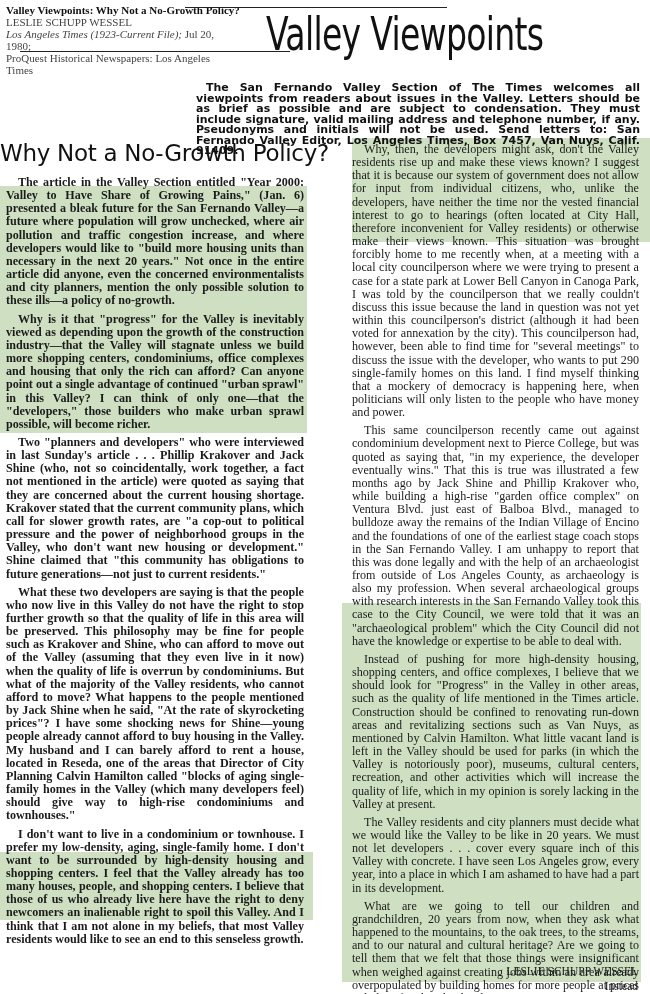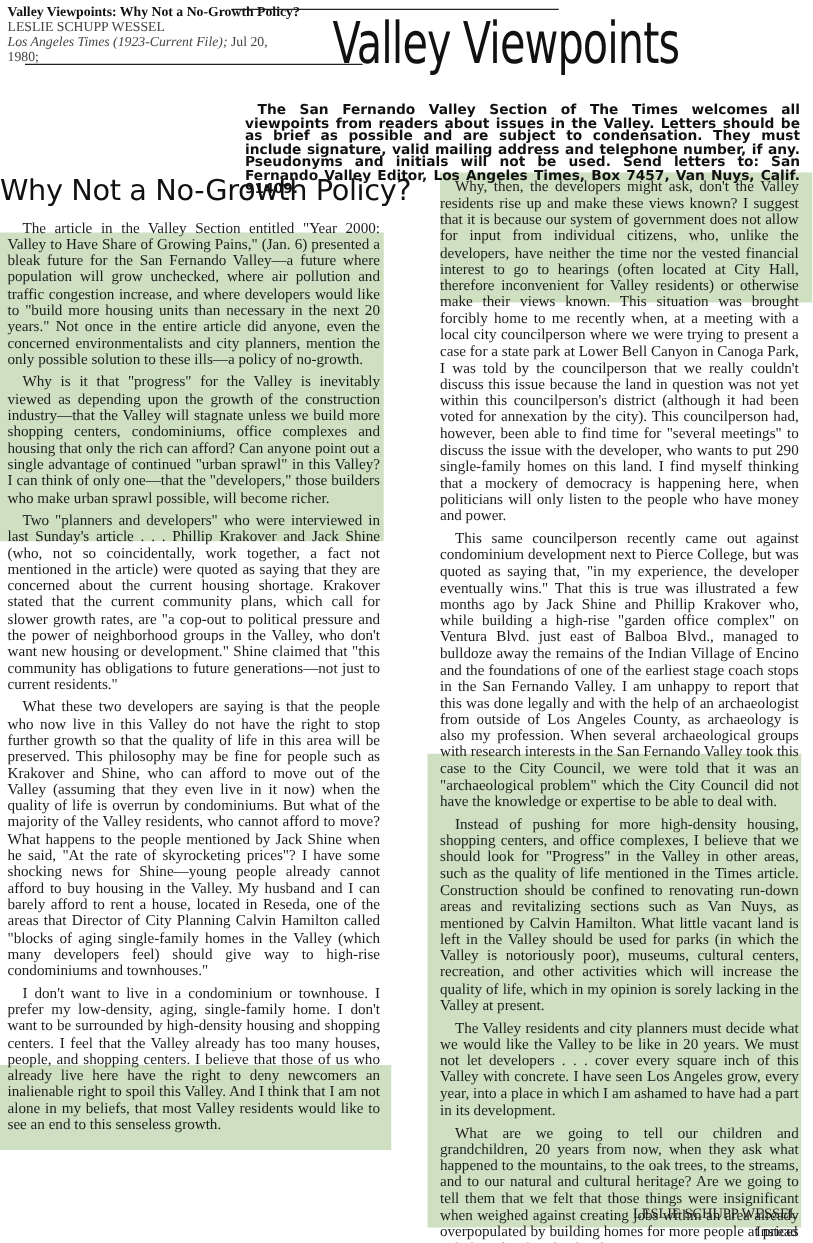--- a/index.html
+++ b/index.html
@@ -7,38 +7,39 @@
   .meta { position: absolute; left: 6px; top: 4px; width: 230px; font-family: Liberation Serif, serif; font-size: 11px; line-height: 12px; color: #444; }
   .meta .t { font-weight: bold; color: #111; white-space: nowrap; }
   .meta .src { font-style: italic; text-align: center; }
   .rule { position: absolute; height: 1px; background: #222; }
   .masthead { position: absolute; left: 266px; top: 6px; font-family: "DejaVu Sans", sans-serif; font-size: 46px; letter-spacing: -1px; transform: scaleX(0.72); transform-origin: left top; color: #111; white-space: nowrap; line-height: 56px; }
   .intro { position: absolute; left: 196px; top: 83px; width: 444px; font-family: "DejaVu Sans", sans-serif; font-weight: bold; font-size: 11px; line-height: 10.5px; text-align: justify; color: #111; text-indent: 10px; }
   .headline { position: absolute; left: 0; top: 140px; font-family: "DejaVu Sans", sans-serif; font-size: 23px; color: #111; white-space: nowrap; letter-spacing: -0.3px; }
   .hl { position: absolute; background: #cfe0c2; }
   .col { position: absolute; font-family: "Liberation Serif", serif; font-size: 12.1px; line-height: 13.15px; text-align: justify; color: #1b1b1b; hyphens: manual; }
   .col p { margin: 0 0 5px 0; text-indent: 12px; }
-  .colL { left: 6px; top: 176px; width: 298px; }
+  .colL { left: 6px; top: 176px; width: 298px; font-weight: bold; }
   .colR { left: 352px; top: 143px; width: 287px; }
   .sig { font-family: "Liberation Serif", serif; font-size: 11.5px; text-align: right; }
   .sig1 { position: absolute; left: 440px; top: 965px; width: 198px; }
   .sig2 { position: absolute; left: 540px; top: 980px; width: 98px; }
 </style>
 </head>
 <body>
 
 <div class="hl" style="left:0;top:186px;width:307px;height:247px;"></div>
 <div class="hl" style="left:0;top:852px;width:313px;height:68px;"></div>
 <div class="hl" style="left:352px;top:138px;width:298px;height:104px;"></div>
 <div class="hl" style="left:342px;top:603px;width:299px;height:379px;"></div>
 
 <div class="meta">
   <div class="t">Valley Viewpoints: Why Not a No-Growth Policy?</div>
   <div>LESLIE SCHUPP WESSEL</div>
   <div><span class="src">Los Angeles Times (1923-Current File);</span><span> Jul 20, 1980;</span></div>
+  <div>ProQuest Historical Newspapers: Los Angeles Times</div>
 </div>
 
 <div class="rule" style="left:185px;top:7px;width:262px;"></div>
 <div class="rule" style="left:20px;top:51px;width:270px;"></div>
 
 <div class="masthead">Valley Viewpoints</div>
 
 <div class="intro">The San Fernando Valley Section of The Times welcomes all viewpoints from readers about issues in the Valley. Letters should be as brief as possible and are subject to condensation. They must include signature, valid mailing address and telephone number, if any. Pseudonyms and initials will not be used. Send letters to: San Fernando Valley Editor, Los Angeles Times, Box 7457, Van Nuys, Calif. 91409.</div>
 
 <div class="headline">Why Not a No-Growth Policy?</div>

